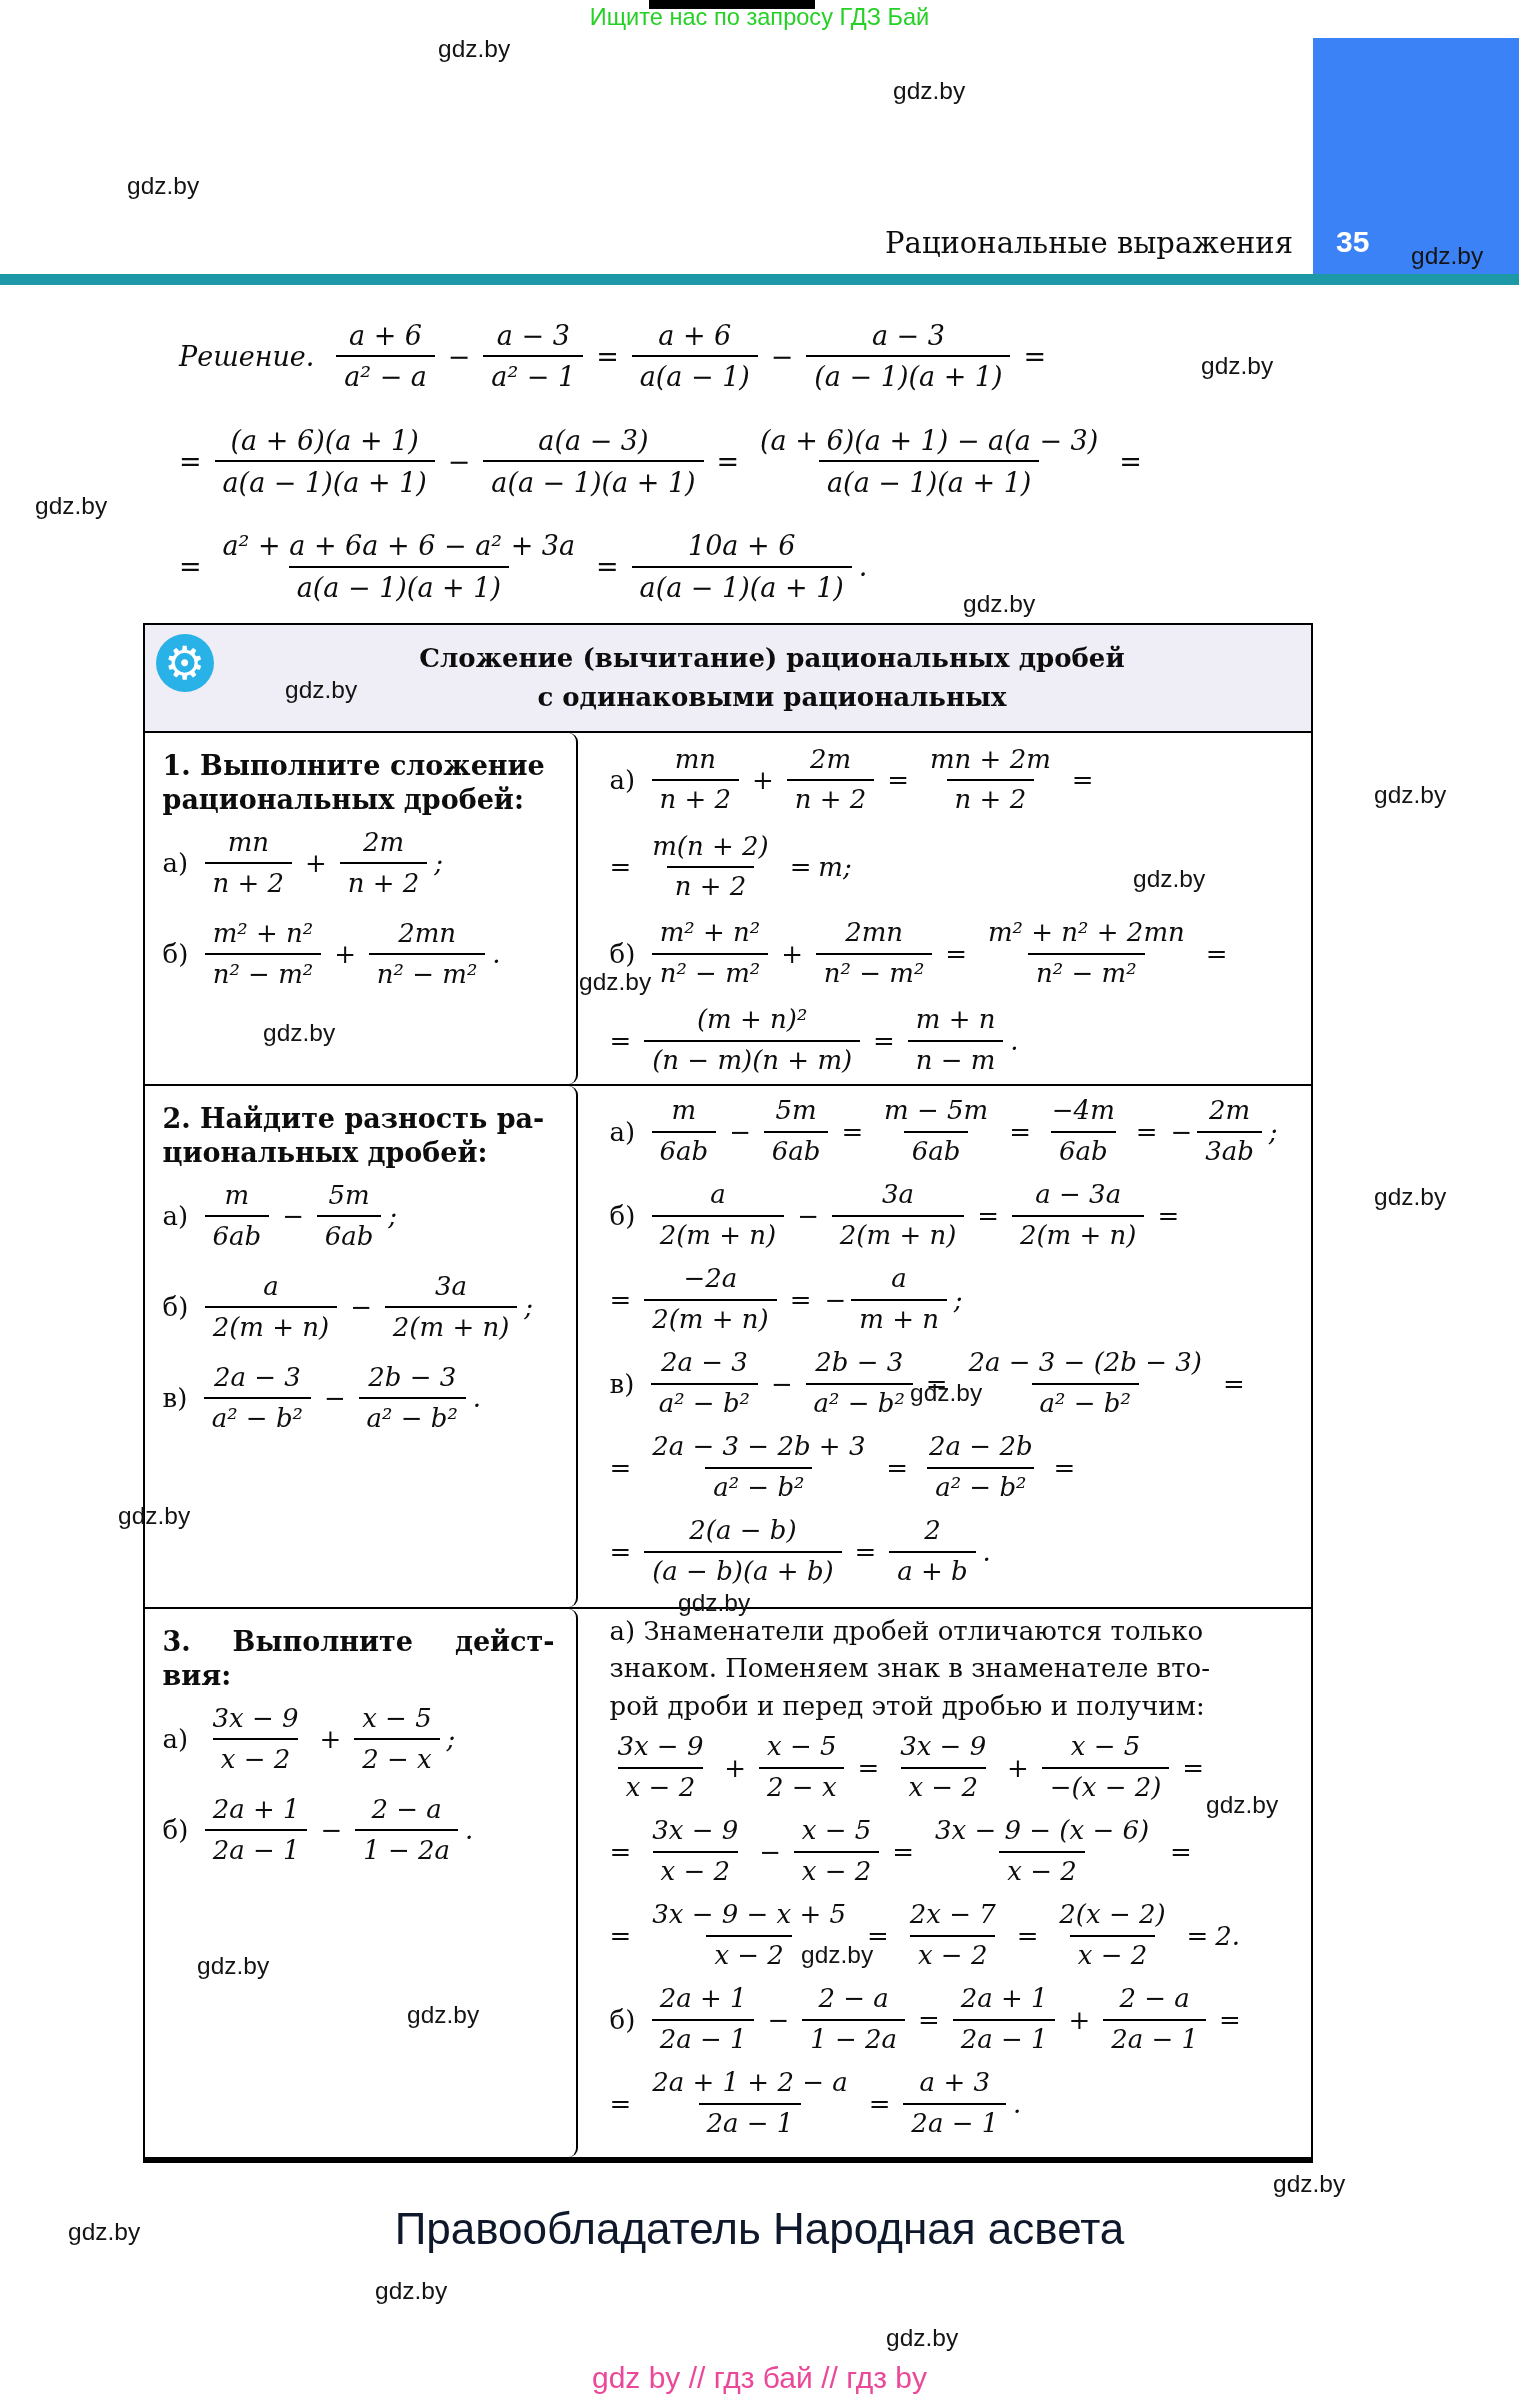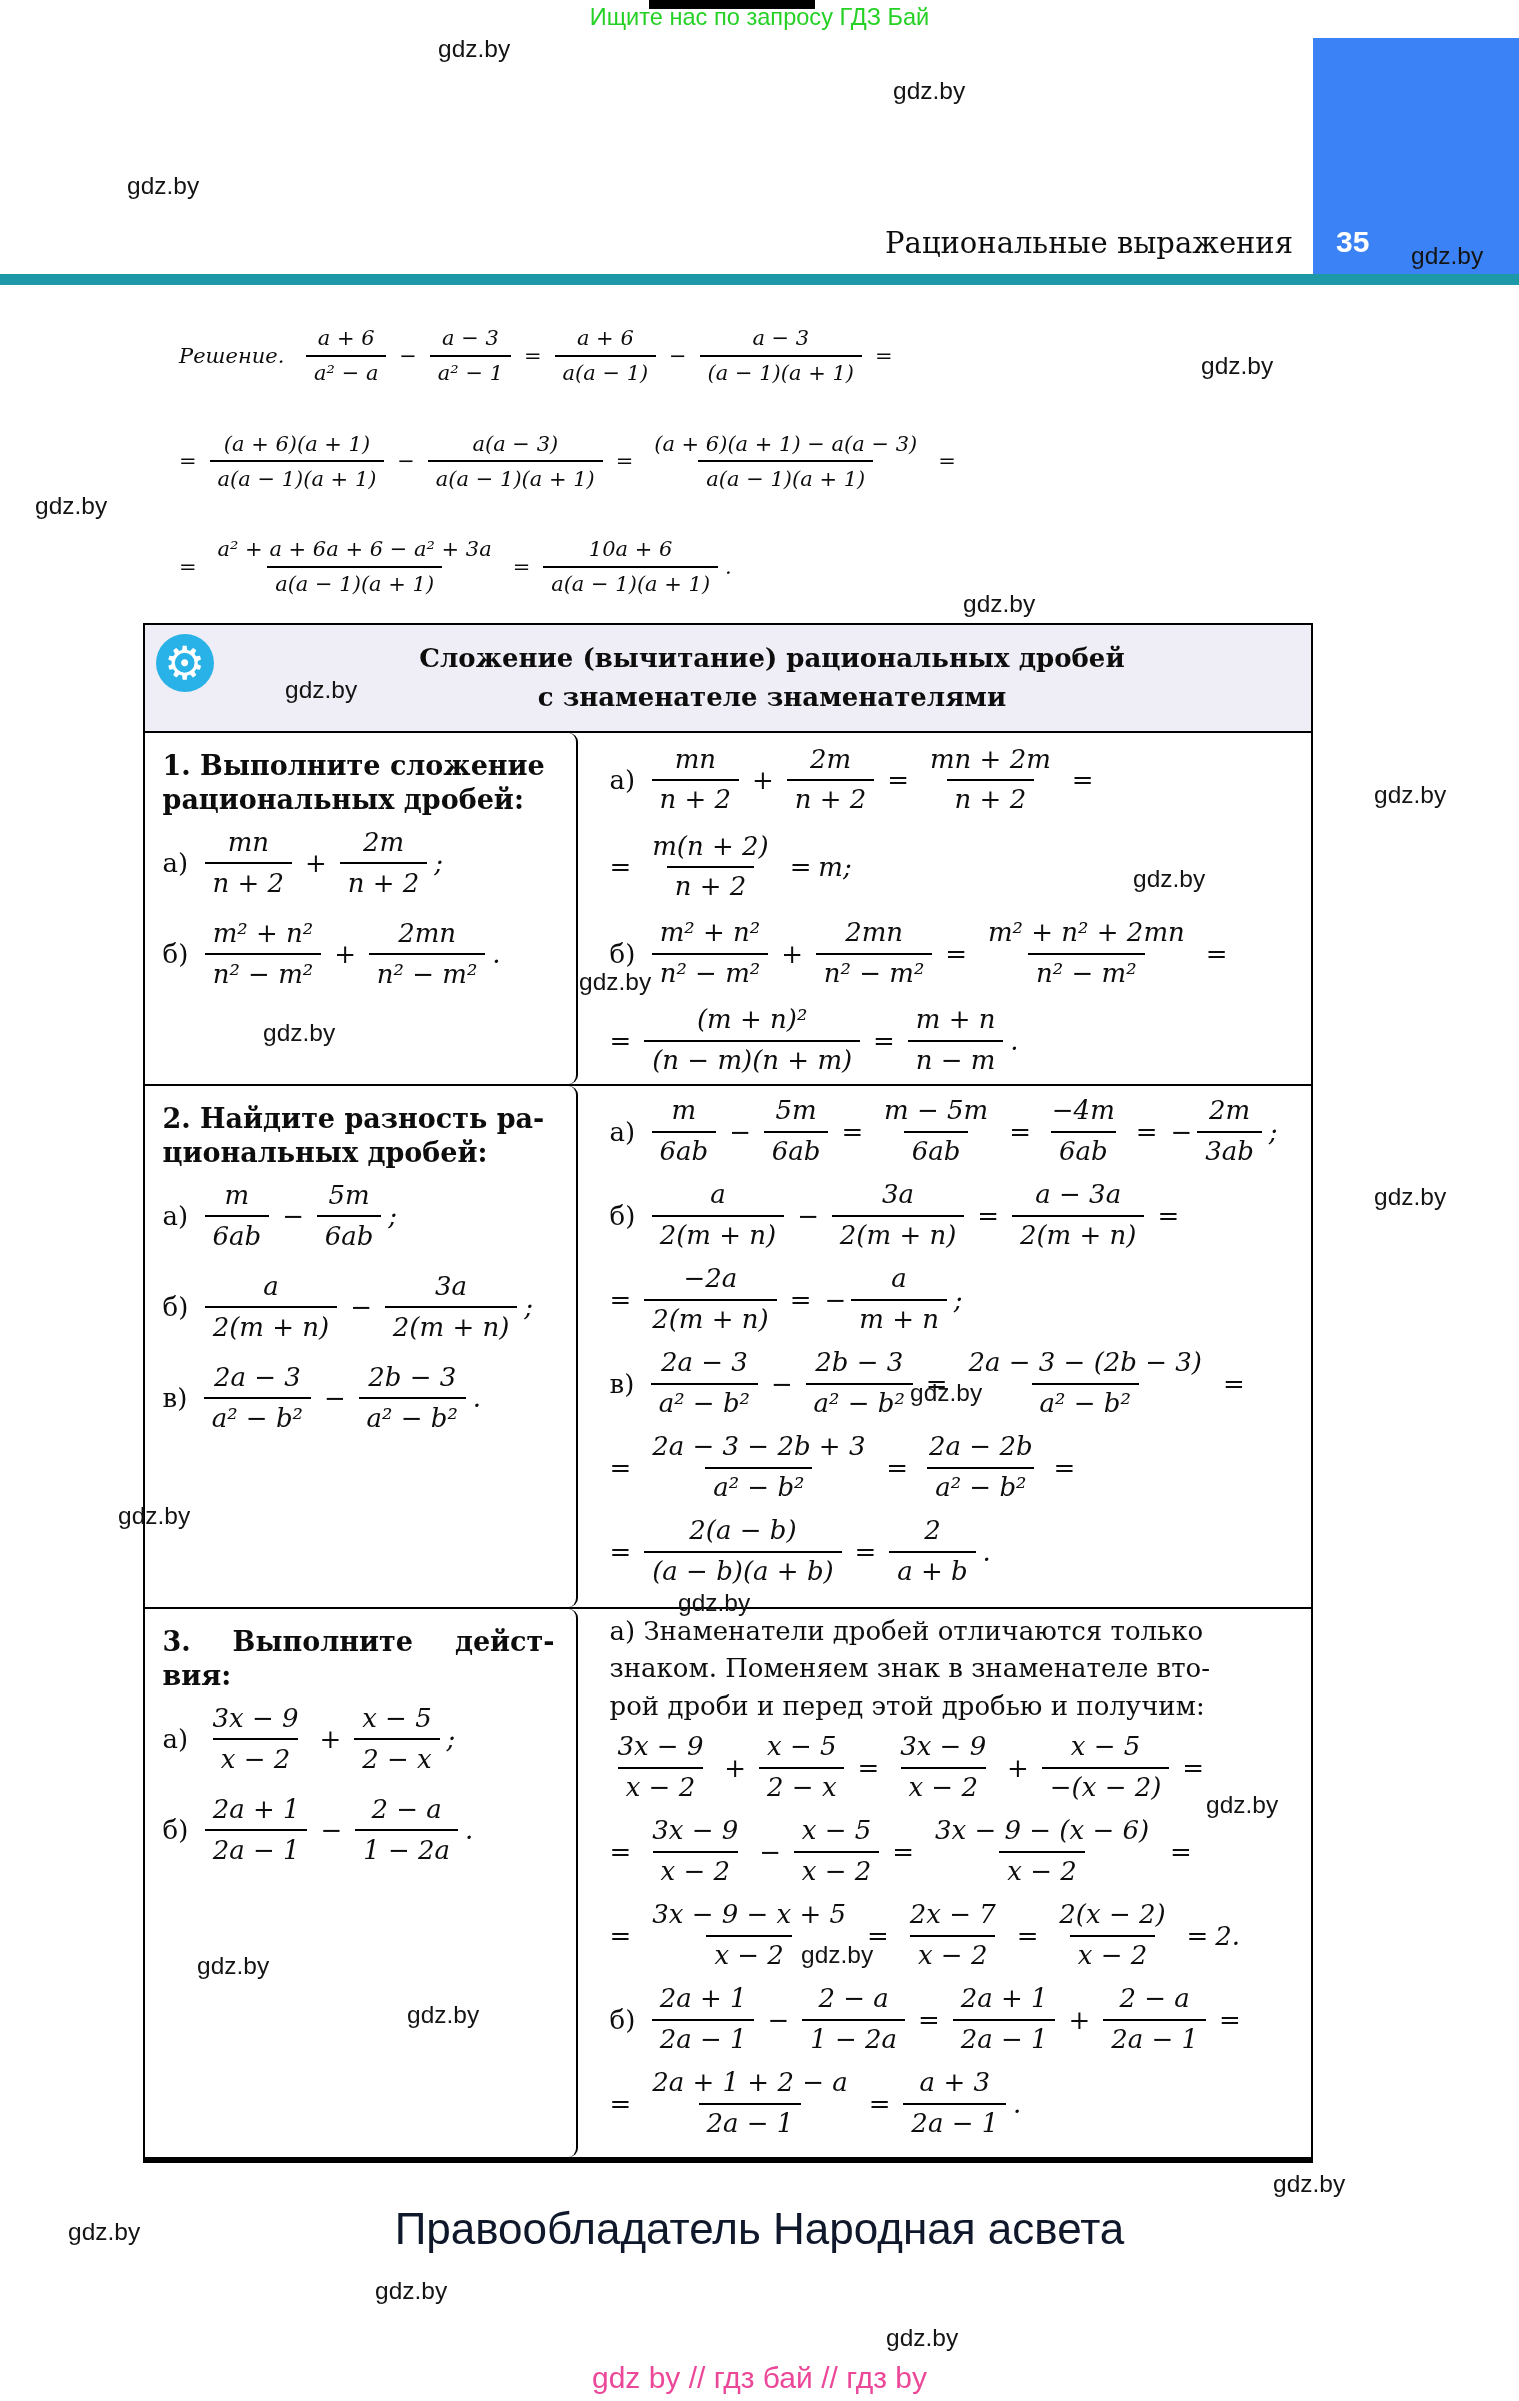--- a/index.html
+++ b/index.html
@@ -20,21 +20,21 @@
   .fline .frac{display:inline-flex;flex-direction:column;align-items:center;font-style:italic;line-height:1.15;}
   .fline .num{padding:0 7.9px 4.4px;white-space:nowrap;}
   .fline .den{border-top:2.6px solid #000;padding:4.4px 7.9px 0;white-space:nowrap;}
   .fline .op{font-style:normal;}
   .fline .lbl{font-style:normal;margin-right:3.5px;}
   .fline .lead{font-style:italic;margin-right:8.8px;}
   .fline .neg{font-style:normal;margin-right:-7.9px;}
   .fline .txt{font-style:italic;margin-left:-6.1px;white-space:nowrap;}
 
   .solution{left:179px;top:306px;display:flex;flex-direction:column;gap:5.3px;}
-  .solution .fline{height:100px;font-size:21px;}
+  .solution .fline{height:100px;font-size:27px;}
 
   .mtable{left:143px;top:623px;width:1170px;height:1540px;box-sizing:border-box;
           border:2.6px solid #000;border-bottom-width:6.1px;display:flex;flex-direction:column;}
   .thead{position:relative;height:108px;background:#efedf5;border-bottom:2.6px solid #000;
          display:flex;flex-direction:column;justify-content:center;padding-left:88px;box-sizing:border-box;}
   .thead .t1,.thead .t2{text-align:center;font-weight:bold;font-size:26px;line-height:1.5;}
   .gear-badge{position:absolute;left:10.5px;top:8.8px;width:58px;height:58px;border-radius:50%;
               background:#29b2e8;color:#fff;display:flex;align-items:center;justify-content:center;
               font-family:"DejaVu Sans",sans-serif;font-size:46px;line-height:1;}
   .trow{display:flex;border-bottom:2.6px solid #000;box-sizing:border-box;}
@@ -126,21 +126,21 @@
         </span>
         <span class="txt">.</span>
       </div>
   </div>
 
   <div class="abs mtable">
 
     <div class="thead">
       <div class="gear-badge">⚙</div>
       <div class="t1">Сложение (вычитание) рациональных дробей</div>
-      <div class="t2">с знаменателе знаменателями</div>
+      <div class="t2">с одинаковыми рациональных</div>
     </div>
 
     <div class="trow row1">
       <div class="tcell cellL">
         <div class="task">
           <div>1. Выполните сложение</div>
           <div>рациональных дробей:</div>
         </div>
         <div class="fline">
             <span class="lbl">а)</span>

